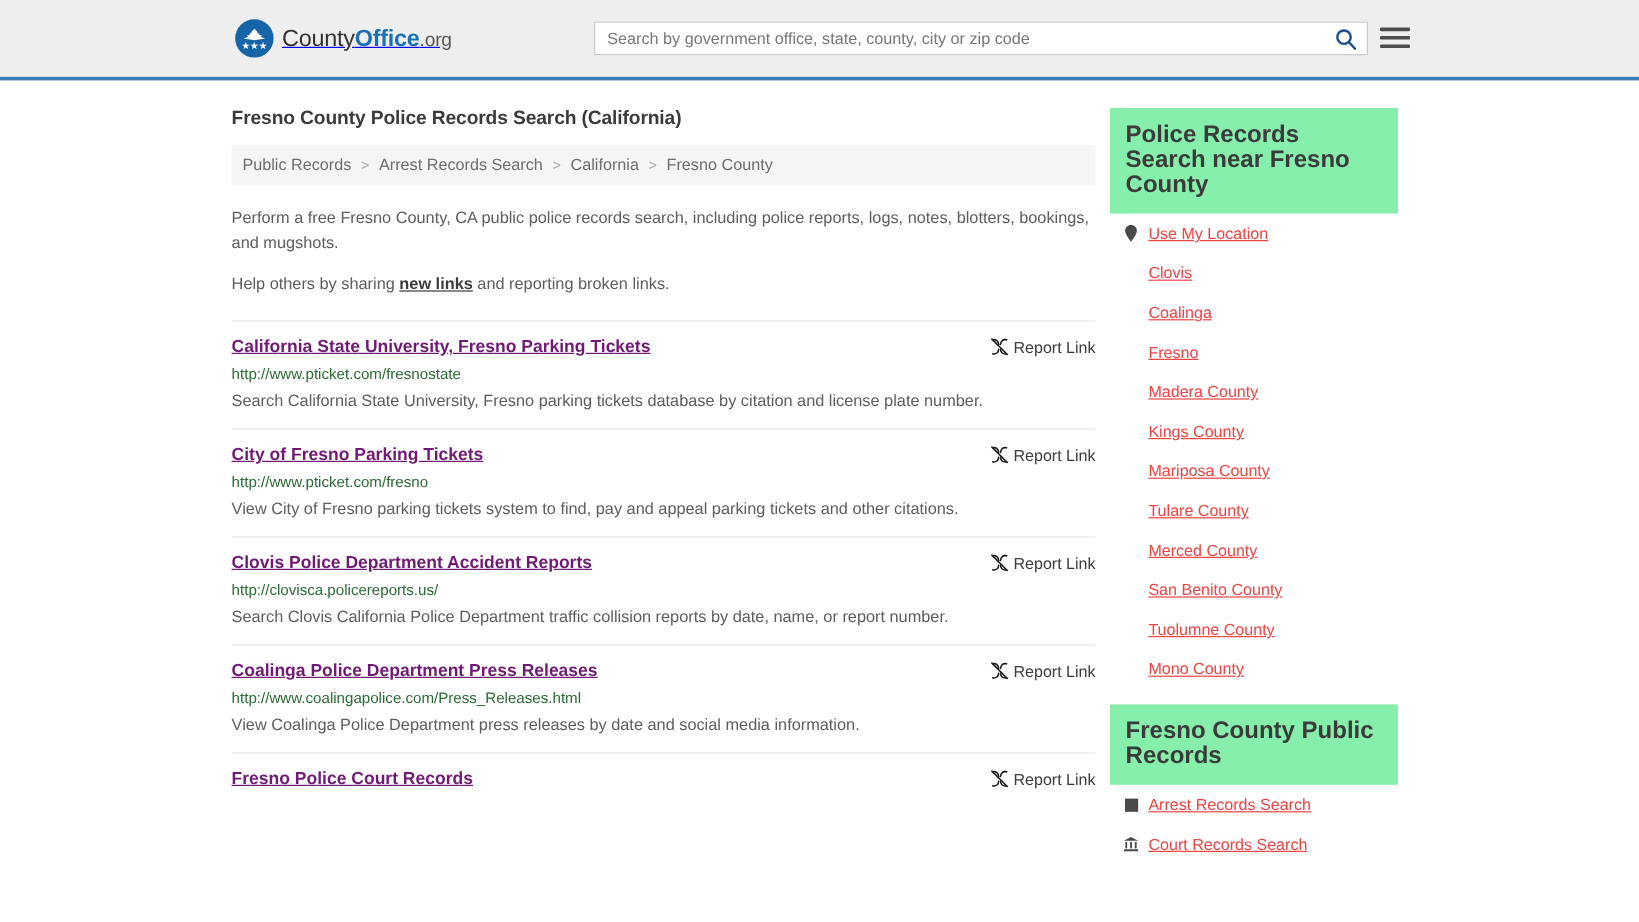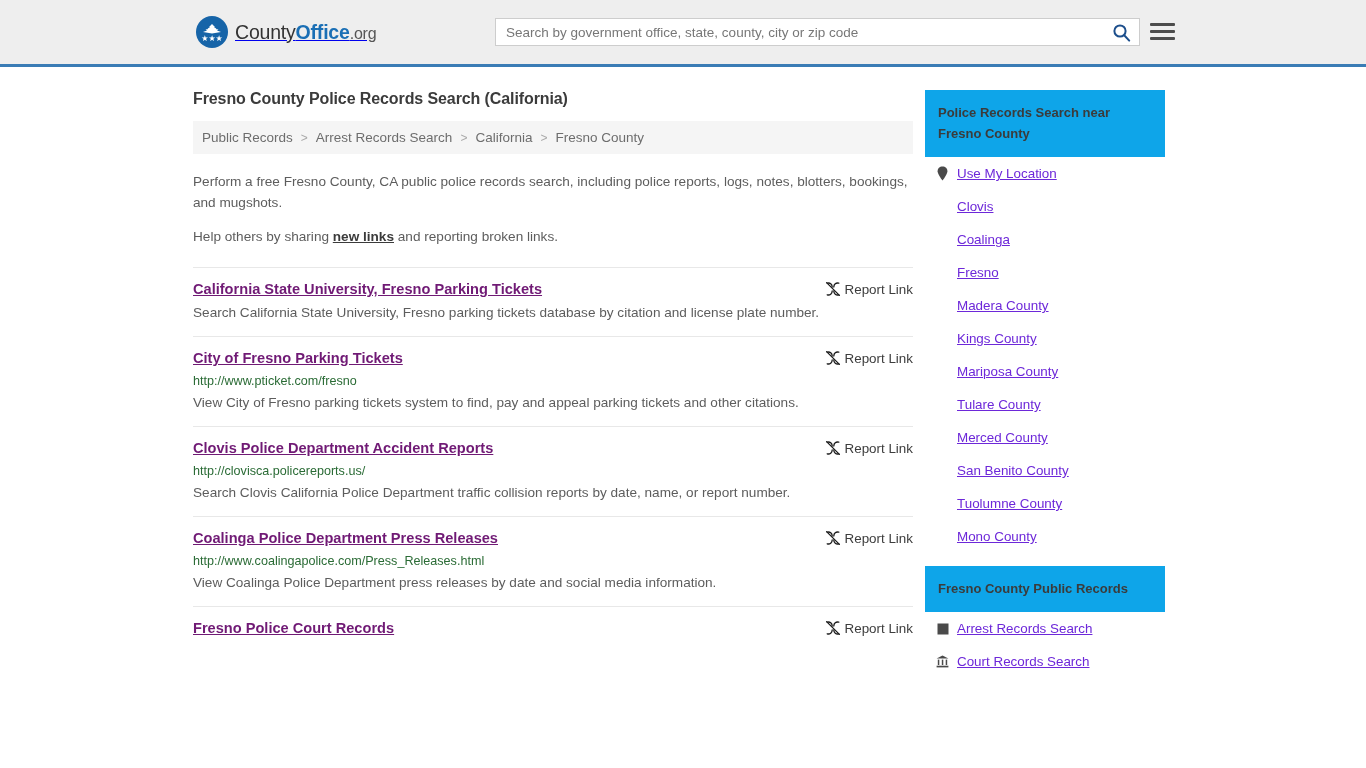--- a/index.html
+++ b/index.html
@@ -216,37 +216,37 @@
   }
   .listing-desc {
     font-size: 13.6px;
     color: #5d5d5d;
     line-height: 25px;
     margin-top: 1px;
   }
 
   
   .side-box-title {
-    background: #0ea5e9;
+    background: #86efac;
     padding: 12px 13px 13px 13px;
-    font-size: 13px;
+    font-size: 20px;
     font-weight: bold;
     color: #3b3b3b;
     line-height: 21px;
   }
   .side-list { padding: 0; margin: 0; list-style: none; }
   .side-list li {
     display: flex;
     align-items: center;
     gap: 8px;
     padding: 9px 0 9px 11px;
     font-size: 13.4px;
   }
   .side-list li a {
-    color: #6d28d9;
+    color: #ef4444;
     text-decoration: underline;
     white-space: nowrap;
     text-align: right;
   }
   .side-list li .icon-slot {
     width: 13px;
     display: flex;
     align-items: center;
     justify-content: center;
     flex: none;
@@ -317,20 +317,21 @@
             <span>
               <svg width="16" height="16" viewBox="0 0 16 16">
                 <path d="M2.2 2.2 C5 1.4 7.2 3.4 7.2 6 M13.8 2.2 C11 1.4 8.8 3.4 8.8 6" stroke="#1b1b1b" stroke-width="1.3" fill="none" stroke-linecap="round"></path>
                 <path d="M2.2 13.8 C5 14.6 7.2 12.6 7.2 10 M13.8 13.8 C11 14.6 8.8 12.6 8.8 10" stroke="#1b1b1b" stroke-width="1.3" fill="none" stroke-linecap="round"></path>
                 <line x1="1.6" y1="1.6" x2="14.4" y2="14.4" stroke="#1b1b1b" stroke-width="1.3" stroke-linecap="round"></line>
               </svg>
             </span>
             <span class="report-label">Report Link</span>
           </div>
         </div>
+        <a class="listing-url" href="#">http://www.pticket.com/fresnostate</a>
         <div class="listing-desc">Search California State University, Fresno parking tickets database by citation and license plate number.</div>
       </div>
 
       <div class="listing">
         <div class="listing-head">
           <a class="listing-title" href="#">City of Fresno Parking Tickets</a>
           <div class="report-link">
             <span>
               <svg width="16" height="16" viewBox="0 0 16 16">
                 <path d="M2.2 2.2 C5 1.4 7.2 3.4 7.2 6 M13.8 2.2 C11 1.4 8.8 3.4 8.8 6" stroke="#1b1b1b" stroke-width="1.3" fill="none" stroke-linecap="round"></path>

